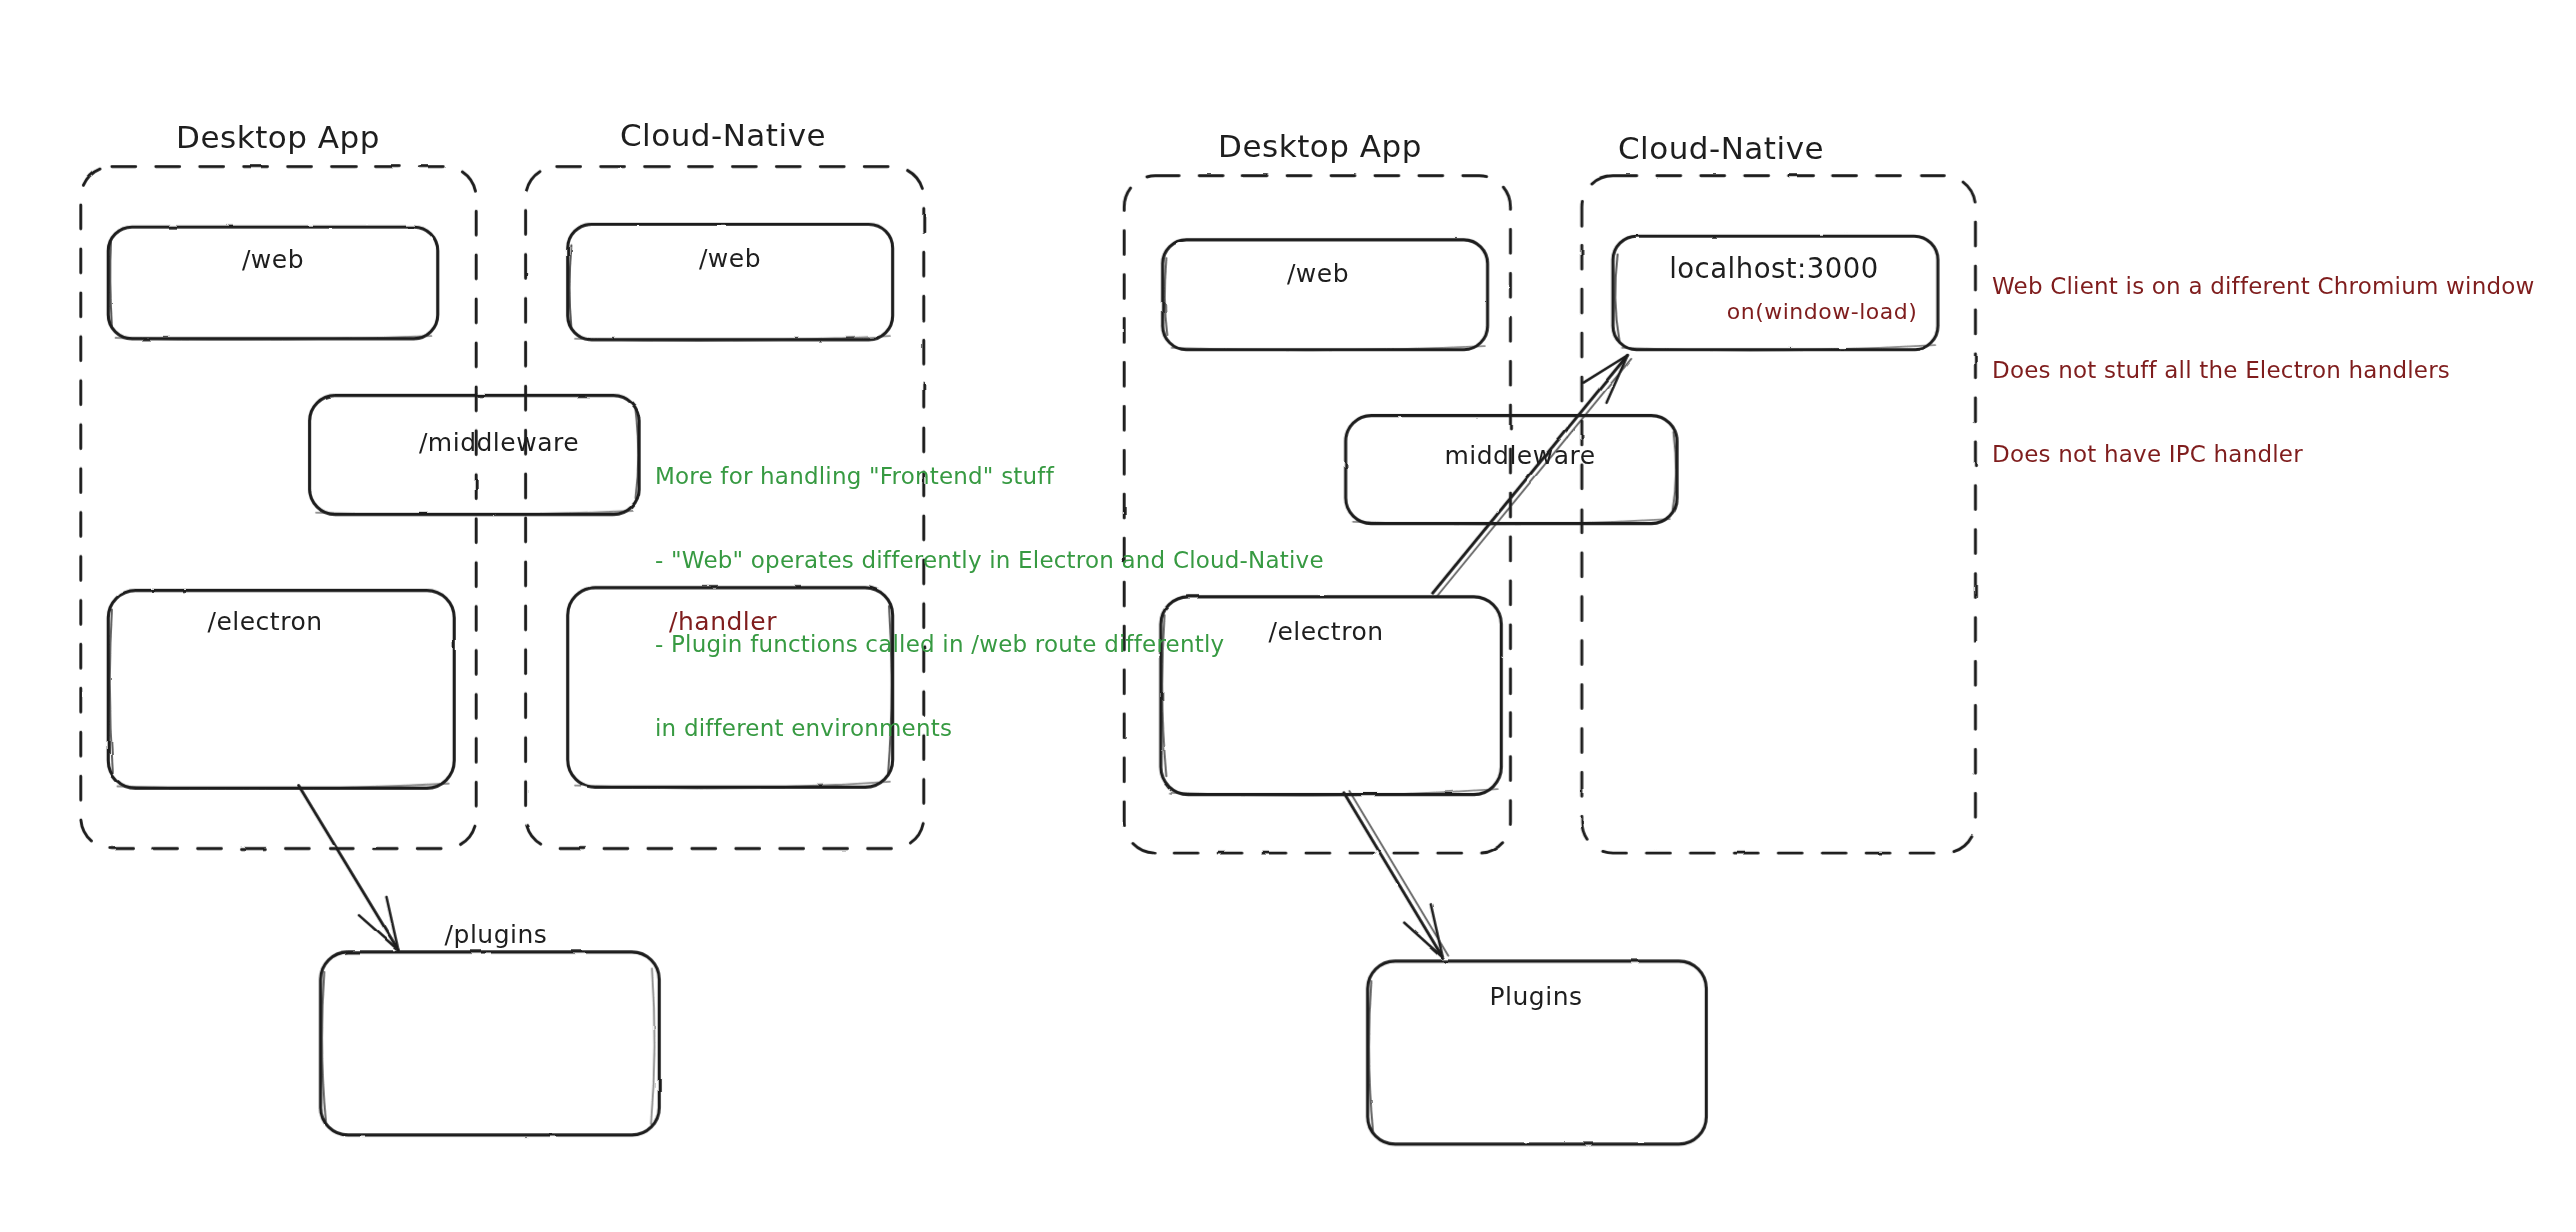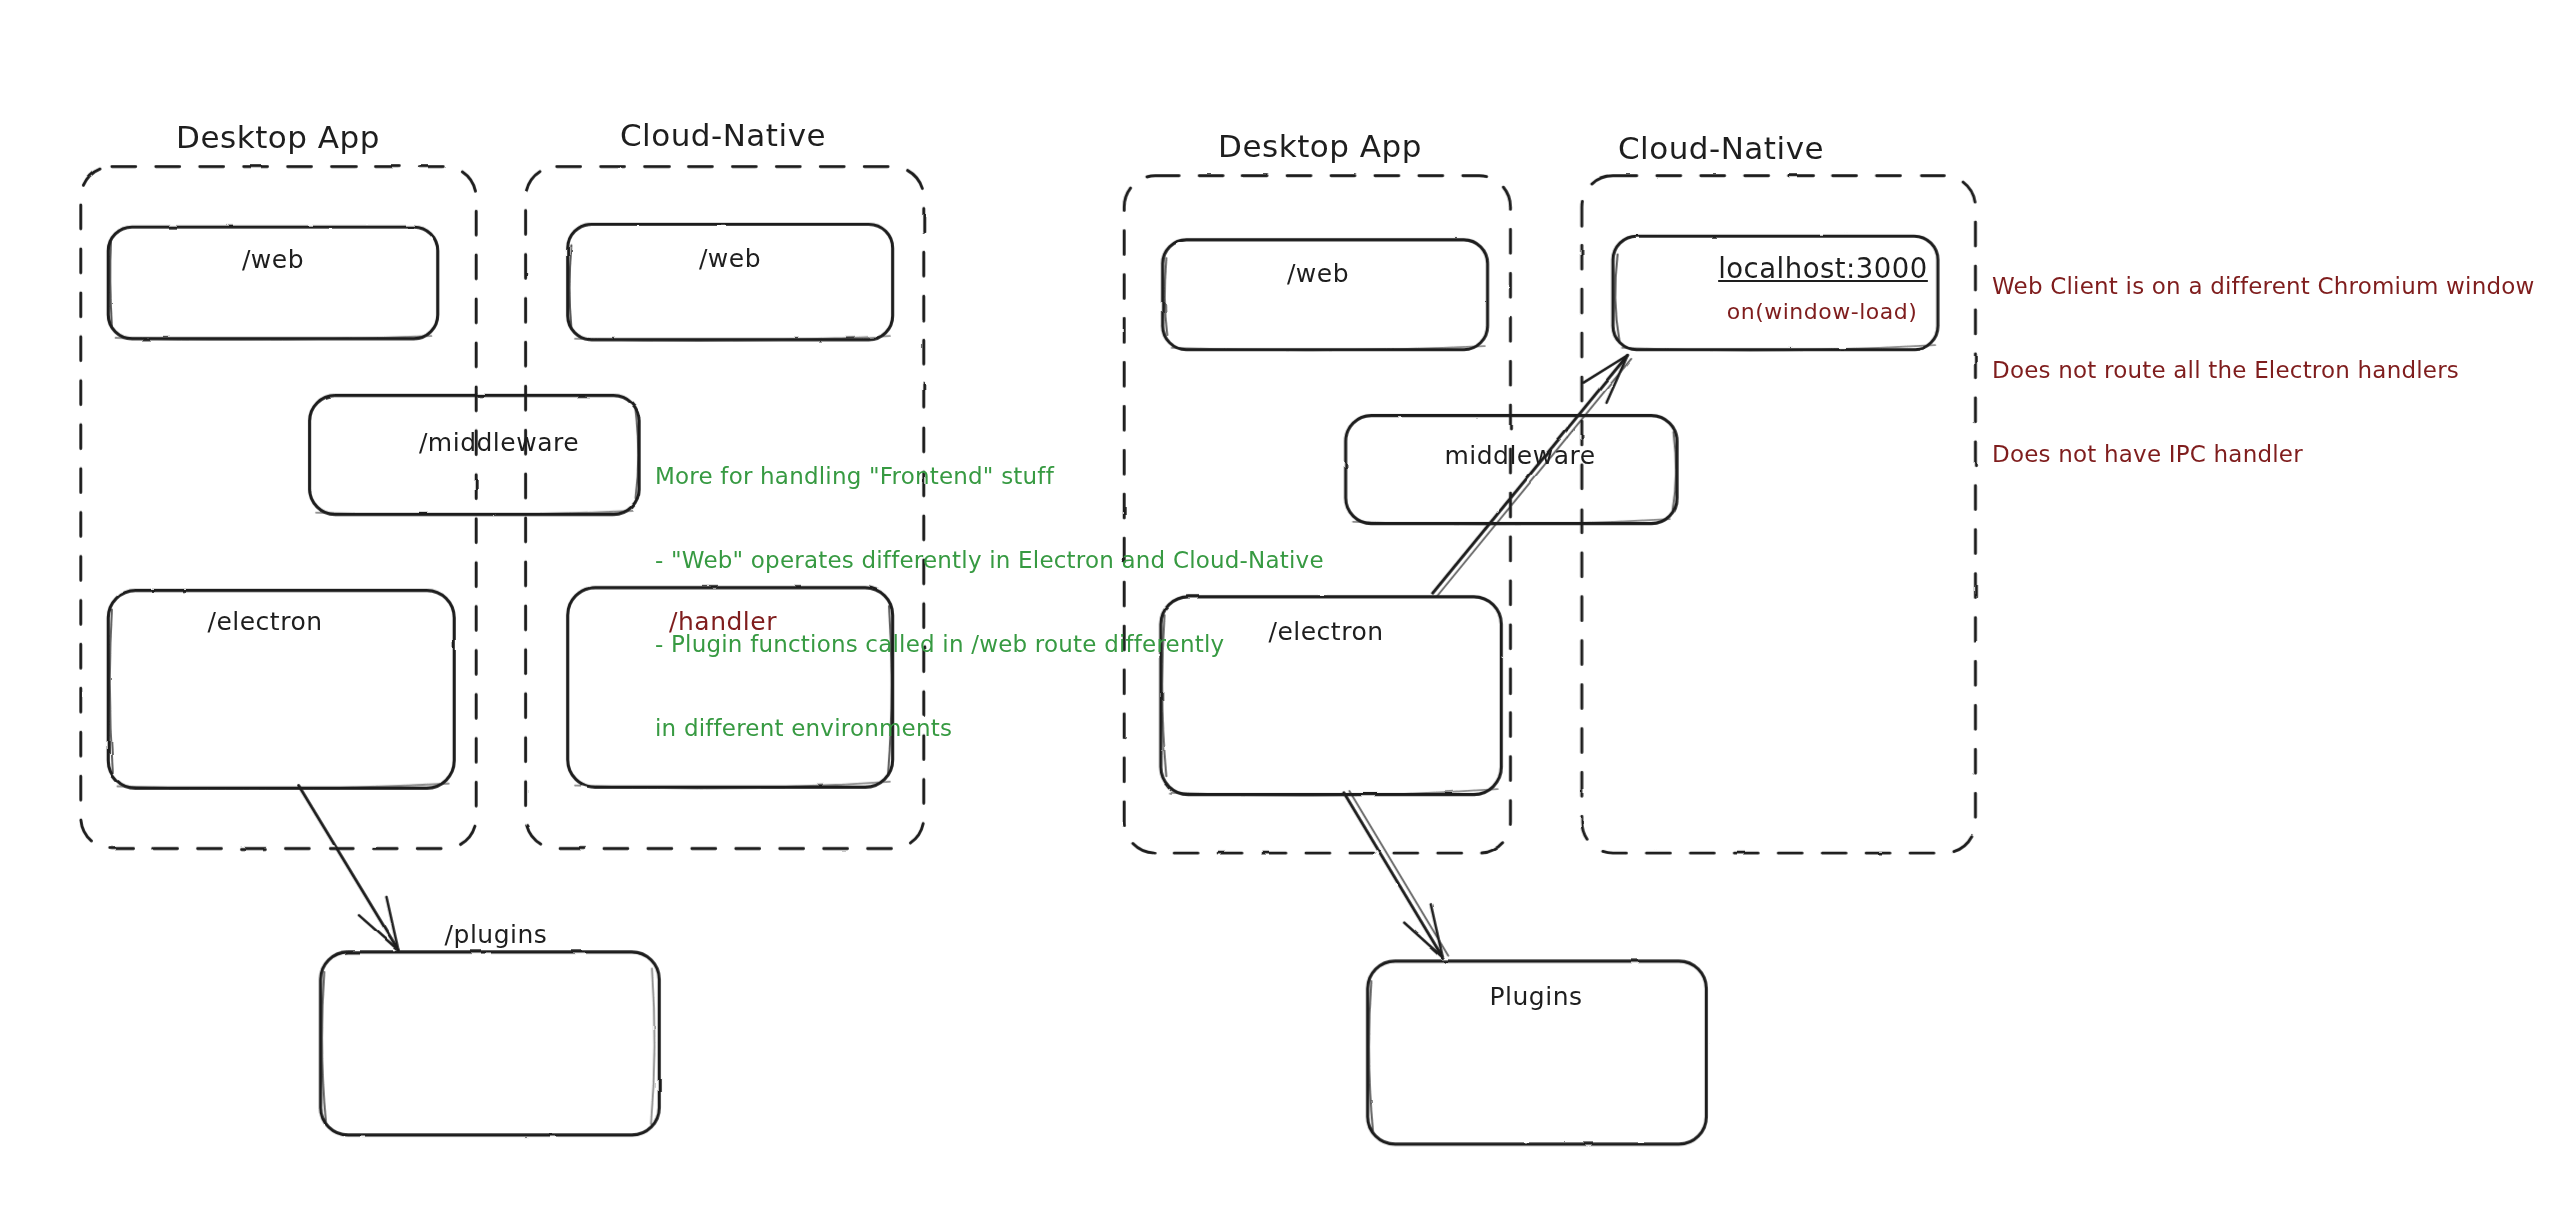--- a/index.html
+++ b/index.html
@@ -164,27 +164,27 @@
     <div>- "Web" operates differently in Electron and Cloud-Native</div>
     <div>- Plugin functions called in /web route differently</div>
     <div>in different environments</div>
   </div>
 
   <div class="lbl grouplabel" style="left:1320px; top:128px;">Desktop App</div>
   <div class="lbl grouplabel" style="left:1721px; top:130px;">Cloud-Native</div>
 
   <div class="lbl boxlabel" style="left:1318px; top:259px;">/web</div>
 
-  <div class="lbl boxlabel big" style="left:1823px; top:252px;text-decoration:underline;">localhost:3000</div>
+  <div class="lbl boxlabel big" style="left:1774px; top:252px;">localhost:3000</div>
   <div class="lbl boxlabel red" style="left:1822px; top:299px; font-size:22px;">on(window-load)</div>
 
   <div class="lbl boxlabel" style="left:1520px; top:441px;">middleware</div>
   <div class="lbl boxlabel" style="left:1326px; top:617px;">/electron</div>
   <div class="lbl boxlabel" style="left:1536px; top:982px;">Plugins</div>
 
   <div class="note red" style="left:1992px; top:216px;">
     <div>Web Client is on a different Chromium window</div>
-    <div>Does not route all the Electron handlers</div>
+    <div>Does not stuff all the Electron handlers</div>
     <div>Does not have IPC handler</div>
   </div>
 
 </div>
 
 
 </body></html>

